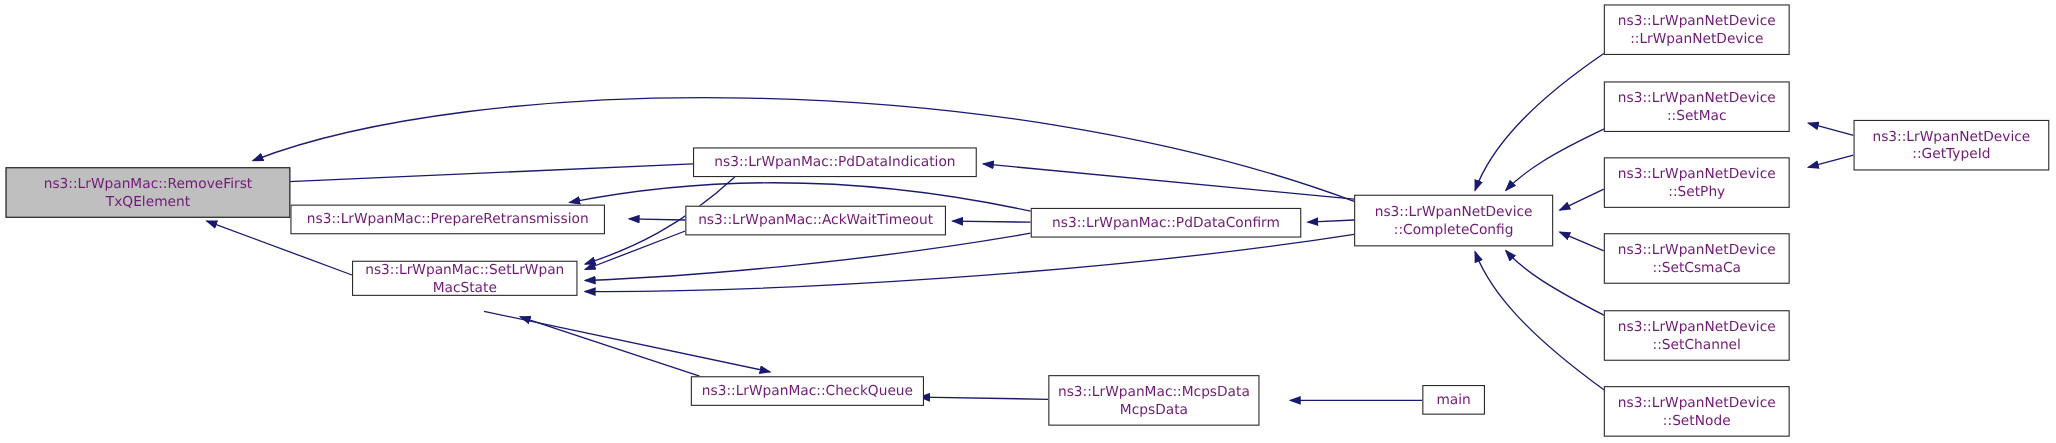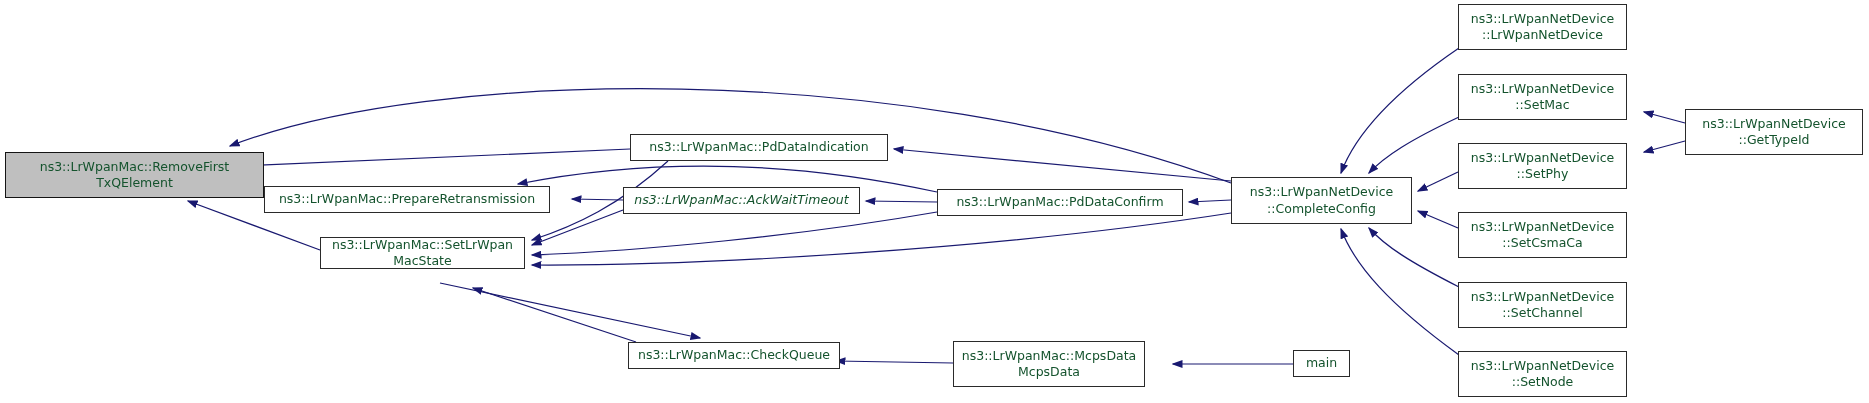--- a/index.html
+++ b/index.html
@@ -9,21 +9,21 @@
     background:#ffffff;
     font-family:"DejaVu Sans","Liberation Sans",sans-serif;
     overflow:hidden;
   }
   #edge-layer{position:absolute;left:0;top:0;width:1869px;height:403px;}
   .node{
     position:absolute;
     box-sizing:border-box;
     background:#ffffff;
     border:1px solid #2a2a2a;
-    color:#14532d;
+    color:#701a75;
     display:flex;
     flex-direction:column;
     align-items:center;
     justify-content:center;
     font-size:12.5px;
     line-height:1.3;
     text-align:center;
     white-space:nowrap;
     cursor:pointer;
   }
@@ -80,21 +80,21 @@
       <div class="node" style="left: 264px; top: 186px; width: 286px; height: 27px;">
         <span>ns3::LrWpanMac::PrepareRetransmission</span>
       </div>
       <div class="node" style="left: 320px; top: 237px; width: 205px; height: 32px;">
         <span>ns3::LrWpanMac::SetLrWpan</span>
         <span>MacState</span>
       </div>
       <div class="node" style="left: 630px; top: 134px; width: 258px; height: 27px;">
         <span>ns3::LrWpanMac::PdDataIndication</span>
       </div>
-      <div class="node" style="left: 623px; top: 187px; width: 237px; height: 27px; font-style: italic;">
+      <div class="node" style="left: 623px; top: 187px; width: 237px; height: 27px;">
         <span>ns3::LrWpanMac::AckWaitTimeout</span>
       </div>
       <div class="node" style="left: 937px; top: 189px; width: 246px; height: 27px;">
         <span>ns3::LrWpanMac::PdDataConfirm</span>
       </div>
       <div class="node" style="left: 628px; top: 342px; width: 212px; height: 27px;">
         <span>ns3::LrWpanMac::CheckQueue</span>
       </div>
       <div class="node" style="left: 953px; top: 341px; width: 192px; height: 46px;">
         <span>ns3::LrWpanMac::McpsData</span>

